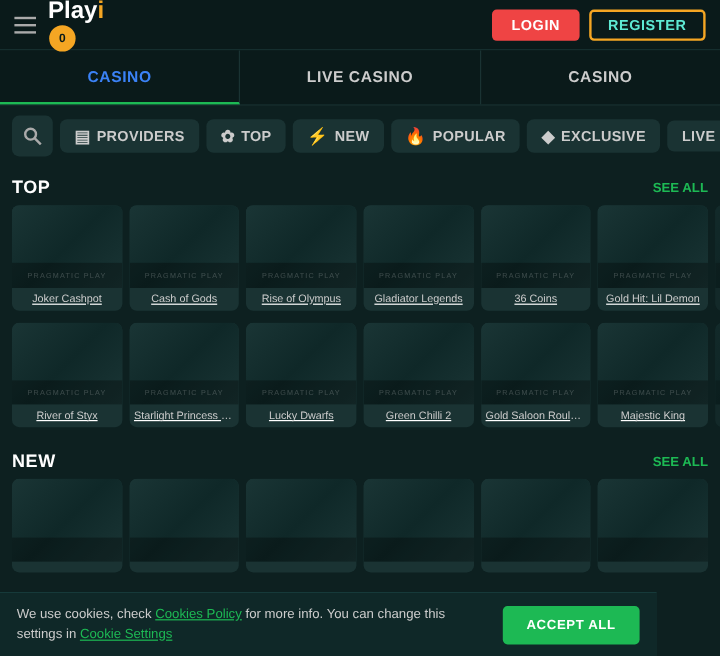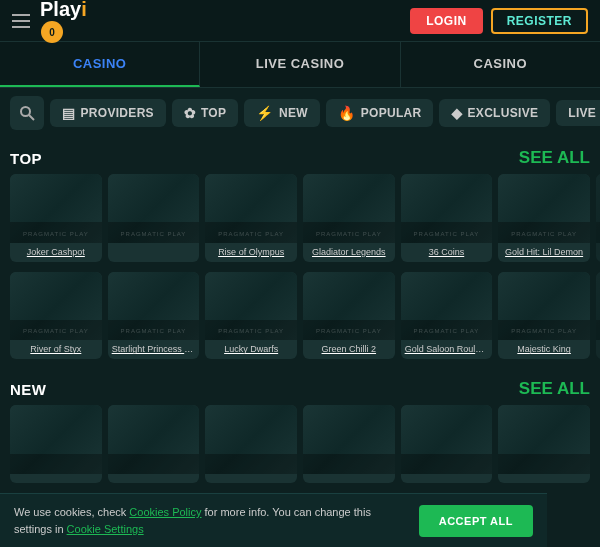--- a/index.html
+++ b/index.html
@@ -166,21 +166,21 @@
       align-items: center;
       padding: 10px 10px 6px 10px;
     }
     .section-title {
       font-size: 15px;
       font-weight: bold;
       color: #fff;
       letter-spacing: 0.5px;
     }
     .see-all {
-      font-size: 17px;
+      font-size: 11px;
       color: #1db954;
       cursor: pointer;
       font-weight: bold;
     }
 
     
     .games-grid {
       display: flex;
       gap: 6px;
       padding: 0 10px 10px 10px;
@@ -342,20 +342,21 @@
   <div class="game-card">
     <div class="game-thumbnail">
       <span class="game-watermark">PRAGMATIC PLAY</span>
     </div>
     <div class="game-name">Joker Cashpot</div>
   </div>
   <div class="game-card">
     <div class="game-thumbnail">
       <span class="game-watermark">PRAGMATIC PLAY</span>
     </div>
+    <div class="game-name">Cash of Gods</div>
   </div>
   <div class="game-card">
     <div class="game-thumbnail">
       <span class="game-watermark">PRAGMATIC PLAY</span>
     </div>
     <div class="game-name">Rise of Olympus</div>
   </div>
   <div class="game-card">
     <div class="game-thumbnail">
       <span class="game-watermark">PRAGMATIC PLAY</span>

